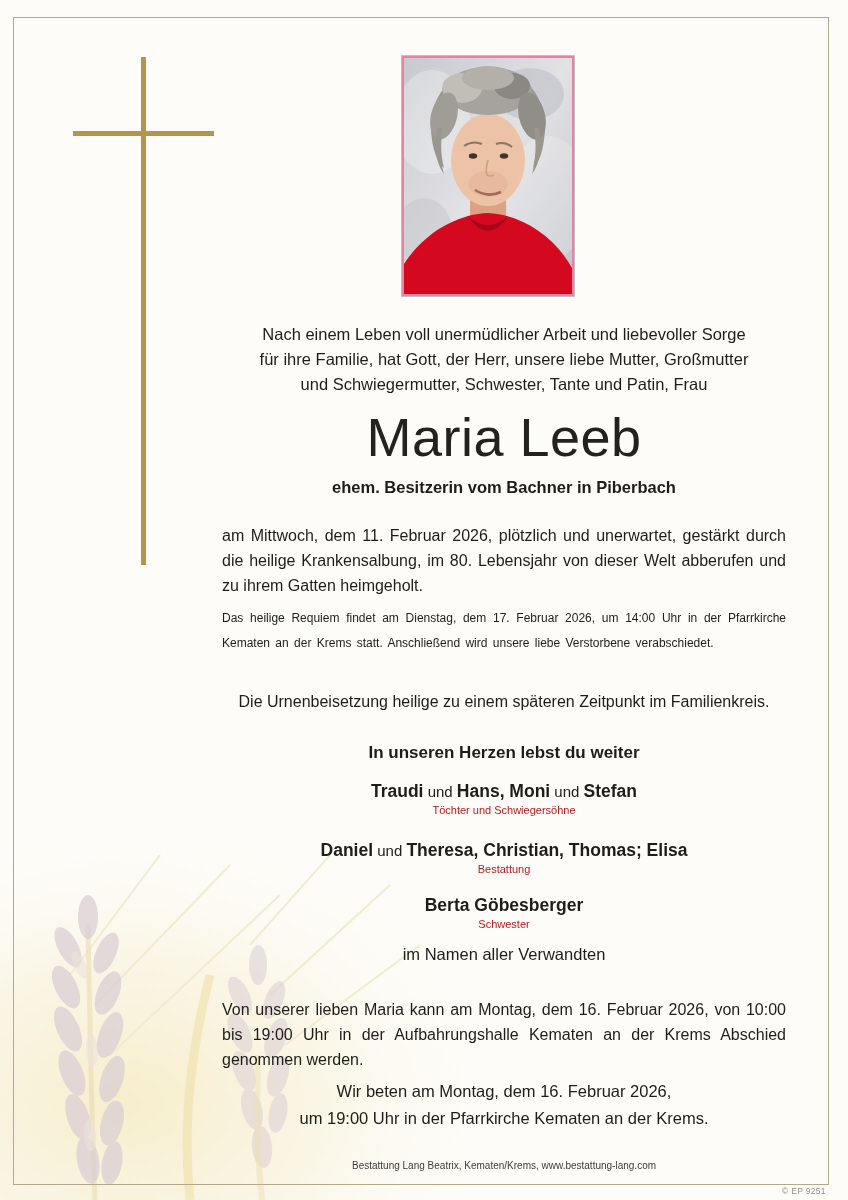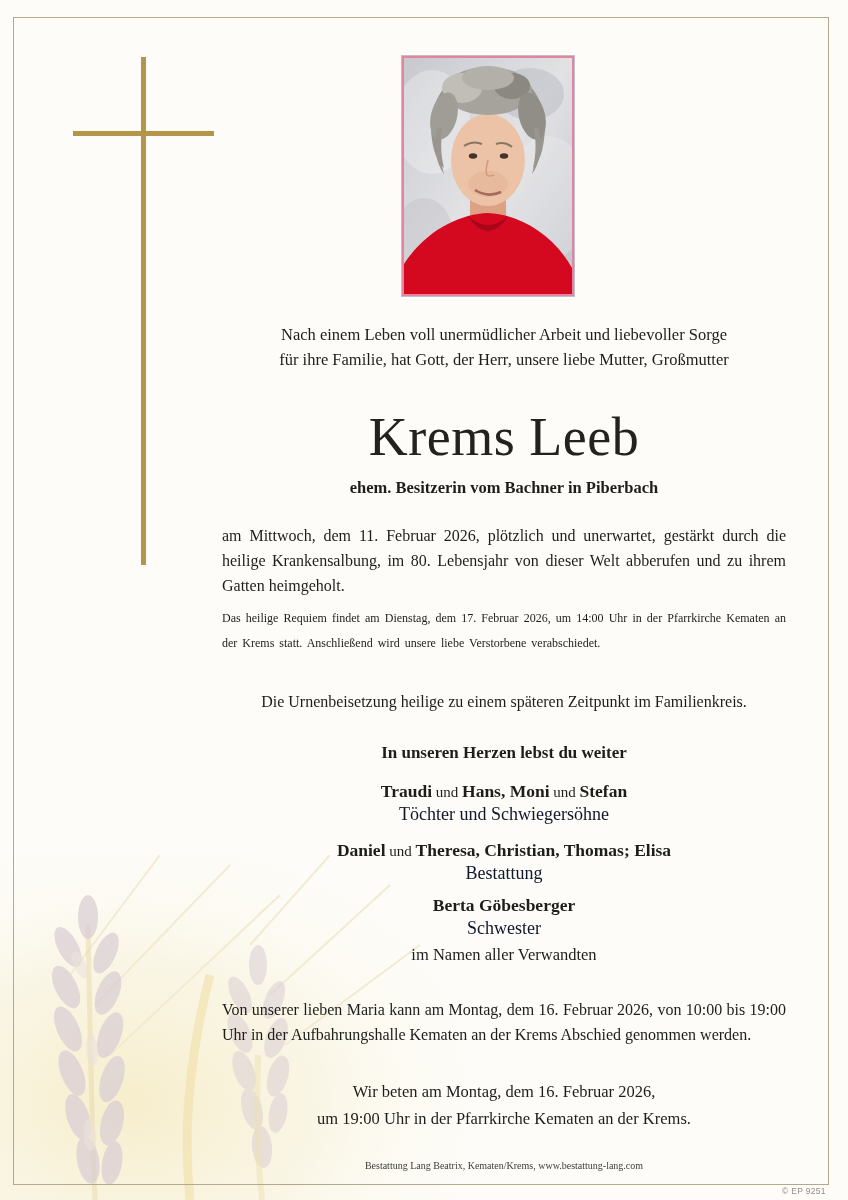--- a/index.html
+++ b/index.html
@@ -19,33 +19,33 @@
   .cross-h{position:absolute;left:73px;top:131px;width:141px;height:5px;background:#b5954a;z-index:2;}
   
   .photo{
     position:absolute;left:402px;top:56px;width:168px;height:236px;
     border:2px solid #e4849e;outline:1px solid #bdc0ca;background:#d4d5d9;z-index:3;
   }
   .photo svg{display:block;}
   
   .wheat{position:absolute;left:0px;top:855px;z-index:1;}
   
-  .tblock{position:absolute;left:222px;width:564px;z-index:4;font-family:Liberation Serif, serif;}
+  .tblock{position:absolute;left:222px;width:564px;z-index:4;}
   .center{text-align:center;}
   .justify{text-align:justify;}
   .intro{top:322px;font-size:16.5px;line-height:25px;}
   .name{top:405px;font-size:54px;line-height:64px;font-weight:400;letter-spacing:0.5px;color:#222220;}
   .subtitle{top:478px;font-size:16.5px;font-weight:bold;}
   .para-death{top:523px;font-size:16px;line-height:25px;}
   .para-requiem{top:606px;font-size:12px;line-height:25px;word-spacing:2px;}
   .para-urn{top:693px;font-size:16px;}
   .motto{top:743px;font-size:17px;font-weight:bold;}
   .fam-names{font-size:17.5px;font-weight:bold;}
   .fam-names .und{font-size:15px;font-weight:normal;}
-  .fam-rel{font-size:18px;color:#0f172a;}
+  .fam-rel{font-size:11px;color:#b91c1c;}
   .fam1{top:781px;} .rel1{top:804px;}
   .fam2{top:840px;} .rel2{top:863px;}
   .fam3{top:895px;} .rel3{top:918px;text-align:center;}
   .in-namen{top:945px;font-size:16.5px;}
   .para-abschied{top:997px;font-size:16px;line-height:25px;}
   .beten{top:1078px;font-size:16.5px;line-height:27px;}
   .footer{top:1160px;font-size:10px;color:#3c3c38;}
   .copyright{
     position:absolute;left:782px;top:1186px;width:60px;
     font-size:8.5px;color:#8f8d86;z-index:6;letter-spacing:0.3px;
@@ -160,23 +160,24 @@
     <path d="M135,70 Q140,100 128,116 Q135,94 130,70 Z" fill="#9a968f"></path>
 
     <path d="M0,236 L0,206 C22,172 56,156 84,155 C112,156 148,174 168,210 L168,236 Z" fill="#d40920"></path>
     <path d="M64,158 Q84,176 104,158 Q96,172 84,173 Q72,172 64,158 Z" fill="#a9061a"></path>
   </svg>
 </div>
 
 <div class="tblock intro center">
   <div>Nach einem Leben voll unermüdlicher Arbeit und liebevoller Sorge</div>
   <div>für ihre Familie, hat Gott, der Herr, unsere liebe Mutter, Großmutter</div>
-</div>
-
-<div class="tblock name center">Krems Leeb</div>
+  <div>und Schwiegermutter, Schwester, Tante und Patin, Frau</div>
+</div>
+
+<div class="tblock name center">Maria Leeb</div>
 <div class="tblock subtitle center">ehem. Besitzerin vom Bachner in Piberbach</div>
 
 <div class="tblock para-death justify">am Mittwoch, dem 11. Februar 2026, plötzlich und unerwartet, gestärkt durch die heilige Krankensalbung, im 80. Lebensjahr von dieser Welt abberufen und zu ihrem Gatten heimgeholt.</div>
 <div class="tblock para-requiem justify">Das heilige Requiem findet am Dienstag, dem 17. Februar 2026, um 14:00 Uhr in der Pfarrkirche Kematen an der Krems statt. Anschließend wird unsere liebe Verstorbene verabschiedet.</div>
 <div class="tblock para-urn center">Die Urnenbeisetzung heilige zu einem späteren Zeitpunkt im Familienkreis.</div>
 <div class="tblock motto center">In unseren Herzen lebst du weiter</div>
 
 <div class="tblock fam1 fam-names center"><span>Traudi</span><span class="und"> und </span><span>Hans, Moni</span><span class="und"> und </span><span>Stefan</span></div>
 <div class="tblock rel1 fam-rel center">Töchter und Schwiegersöhne</div>
 

